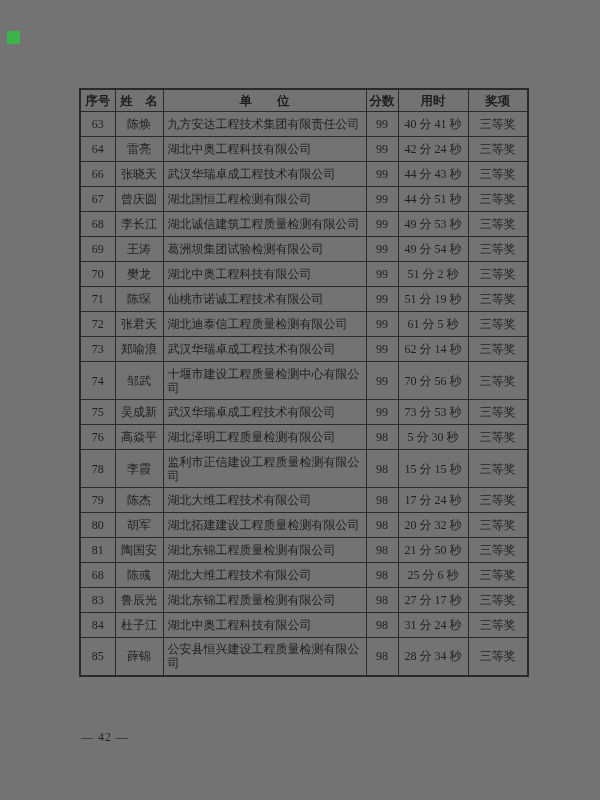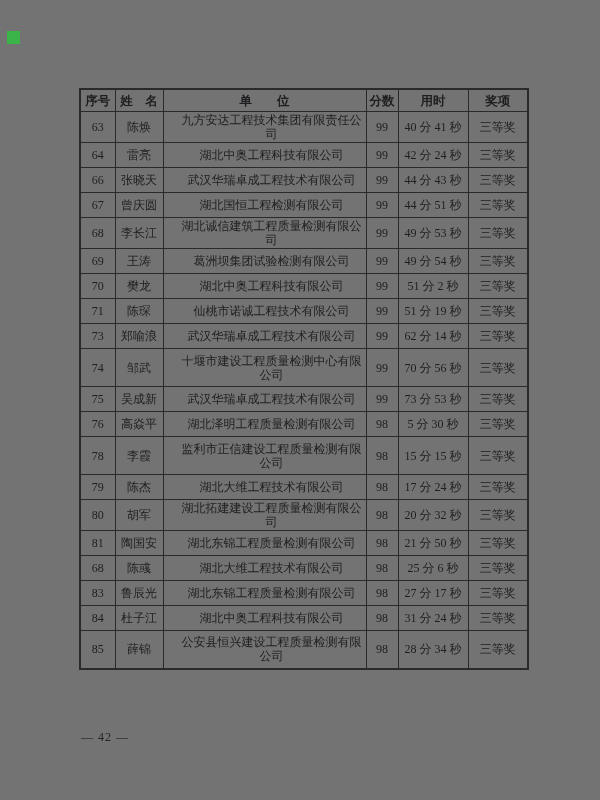--- a/index.html
+++ b/index.html
@@ -26,21 +26,21 @@
     padding:1px 2px;
     text-align:center;vertical-align:middle;
     overflow:hidden;
     word-break:break-all;
   }
   table.results thead th{
     font-weight:bold;height:19px;font-size:12.5px;
   }
   table.results tbody tr{height:25px;}
   table.results tbody tr.tall{height:38px;}
-  table.results td.col-unit{text-align:center;padding-left:16px;padding-right:2px;}
+  table.results td.col-unit{text-align:left;padding-left:4px;padding-right:2px;}
   col.c-index{width:35px;}
   col.c-name{width:48px;}
   col.c-unit{width:203px;}
   col.c-score{width:32px;}
   col.c-time{width:70px;}
   col.c-award{width:60px;}
 
   .footer{
     position:absolute;left:45px;top:730px;width:120px;
     text-align:center;font-size:12px;color:#242426;
@@ -132,20 +132,28 @@
         </tr>
         <tr>
           <td class="col-index">71</td>
           <td class="col-name">陈琛</td>
           <td class="col-unit">仙桃市诺诚工程技术有限公司</td>
           <td class="col-score">99</td>
           <td class="col-time">51 分 19 秒</td>
           <td class="col-award">三等奖</td>
         </tr>
         <tr>
+          <td class="col-index">72</td>
+          <td class="col-name">张君天</td>
+          <td class="col-unit">湖北迪泰信工程质量检测有限公司</td>
+          <td class="col-score">99</td>
+          <td class="col-time">61 分 5 秒</td>
+          <td class="col-award">三等奖</td>
+        </tr>
+        <tr>
           <td class="col-index">73</td>
           <td class="col-name">郑喻浪</td>
           <td class="col-unit">武汉华瑞卓成工程技术有限公司</td>
           <td class="col-score">99</td>
           <td class="col-time">62 分 14 秒</td>
           <td class="col-award">三等奖</td>
         </tr>
         <tr class="tall">
           <td class="col-index">74</td>
           <td class="col-name">邹武</td>

